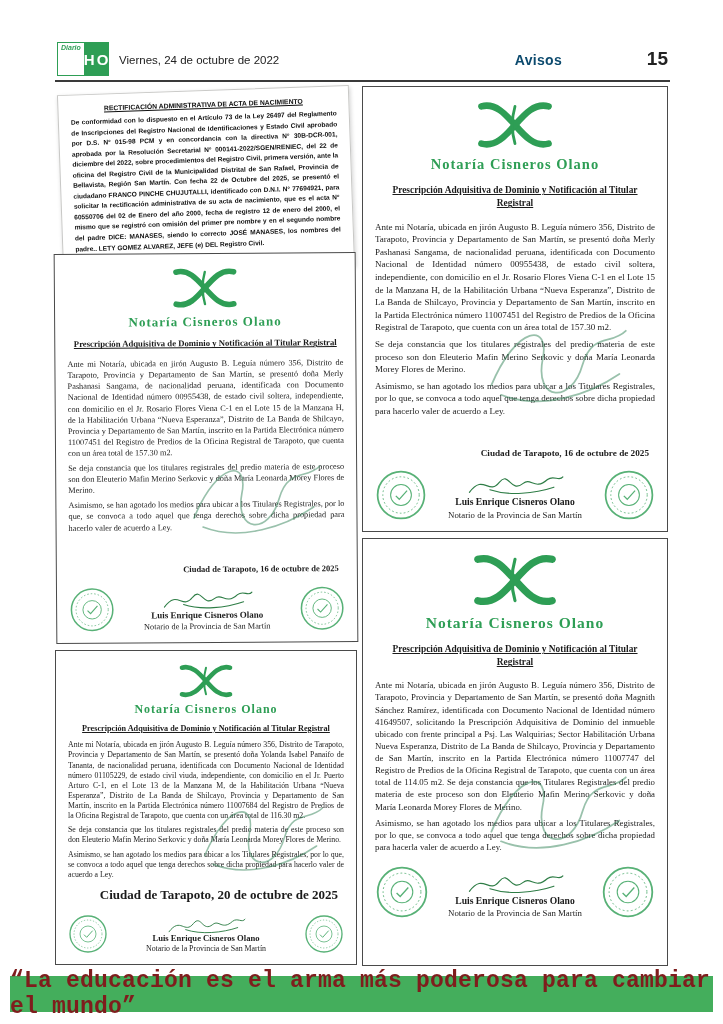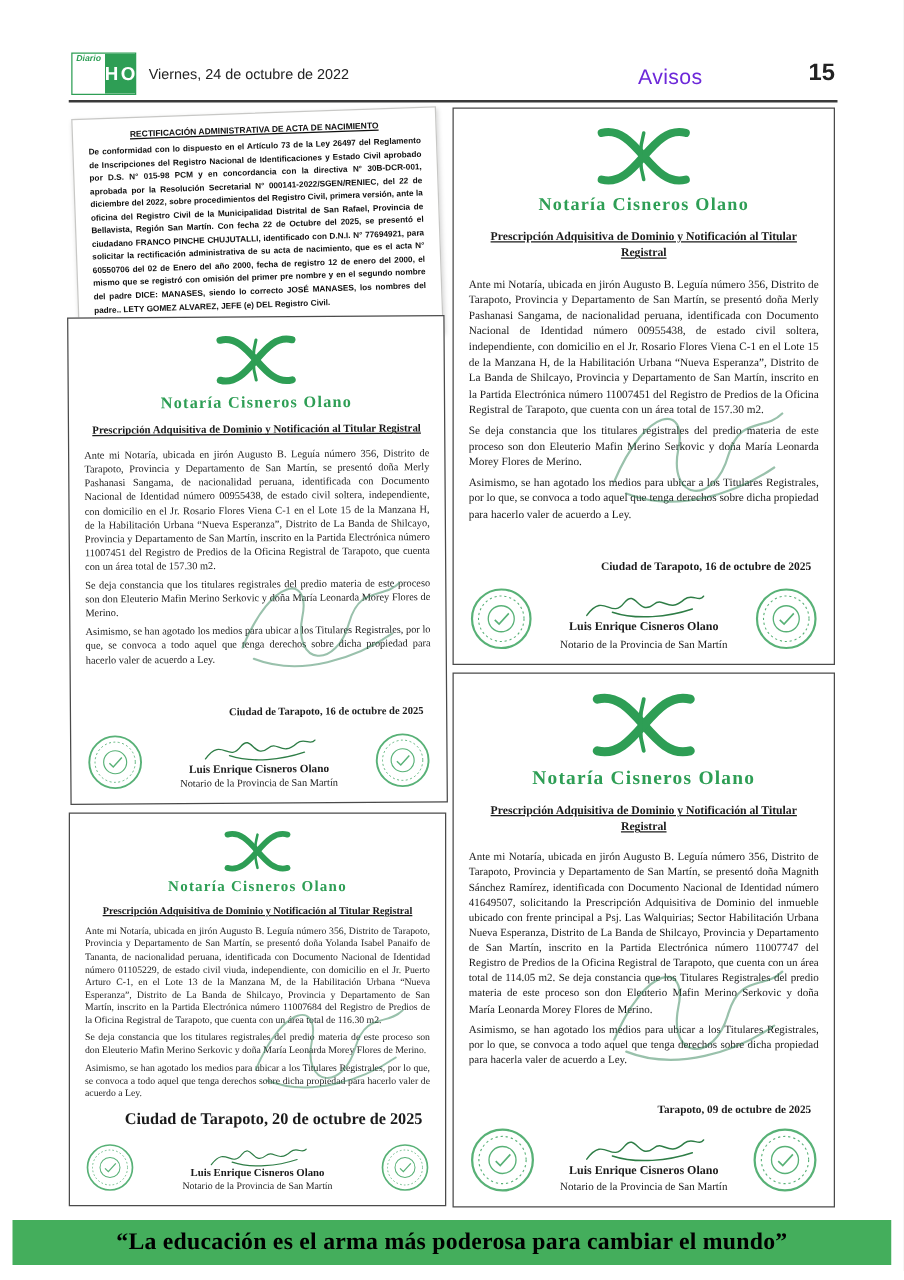--- a/index.html
+++ b/index.html
@@ -10,21 +10,21 @@
 
   
   .header{position:absolute;left:55px;top:40px;width:615px;height:42px;
           border-bottom:2px solid #3a3a3a;font-family:"Liberation Sans",sans-serif}
   .logo{position:absolute;left:2px;top:2px;width:52px;height:34px;border:1.5px solid #2e9e55;
         display:flex;flex-direction:row;overflow:hidden;background:#fff}
   .logo-top{color:#2e9e55;font-size:7px;font-style:italic;font-weight:700;padding:0 3px;line-height:9px}
   .logo-main{background:#2e9e55;color:#fff;font-weight:700;font-size:15px;flex:1;
              display:flex;align-items:center;justify-content:center;letter-spacing:2px}
   .hdr-date{position:absolute;left:64px;top:14px;font-size:11.5px;color:#222}
-  .hdr-section{position:absolute;right:108px;top:12px;font-size:17px;font-weight:400;color:#6d28d9;letter-spacing:.3px}
+  .hdr-section{position:absolute;right:108px;top:12px;font-size:14px;font-weight:700;color:#0c4a6e;letter-spacing:.3px}
   .hdr-page{position:absolute;right:2px;top:8px;font-size:19px;font-weight:700;color:#222}
 
   
   .rect-notice{position:absolute;left:60px;top:90px;width:292px;padding:10px 12px 8px;
                background:#fff;border:1px solid #c8c8c6;box-shadow:1px 2px 4px rgba(0,0,0,.18);
                transform:rotate(-2deg);font-family:"Liberation Sans",sans-serif;color:#101010}
   .rect-title{font-size:6.8px;font-weight:700;text-align:center;text-decoration:underline;margin-bottom:5px}
   .rect-body{font-size:6.6px;font-weight:600;line-height:1.6;text-align:justify}
   .rect-footer{font-size:6.6px;font-weight:700;margin-top:5px}
 
@@ -83,22 +83,22 @@
   .n-d .doc-title{font-size:9.4px;margin:10px 4px}
   .n-d .ndate{font-size:9px}
   .n-d .seal{width:54px;height:54px}
   .n-d .sigline{width:125px;height:32px}
   .n-d .signame{font-size:9.6px}
   .n-d .sigrole{font-size:8.8px}
   .n-d .bigsig{width:160px;height:105px;bottom:100px;right:30px}
 
   
   .banner{position:absolute;left:10px;right:10px;top:976px;height:36px;background:#44ae5c;
-          color:#000000;display:flex;align-items:center;justify-content:center;
-          font-family:Liberation Serif, serif;font-weight:700;font-size:19px;letter-spacing:.2px}
+          color:#7f1d1d;display:flex;align-items:center;justify-content:center;
+          font-family:Liberation Mono, monospace;font-weight:700;font-size:23px;letter-spacing:.2px}
 </style>
 </head>
 <body>
 
 <svg width="0" height="0" style="position:absolute" aria-hidden="true">
   <defs>
     <g id="logo-def" fill="none" stroke="#2e9e55" stroke-linecap="round">
       <path d="M14 10 C44 2 56 58 86 50" stroke-width="7"></path>
       <path d="M14 50 C44 58 56 2 86 10" stroke-width="7"></path>
       <path d="M50 10 C46 24 46 36 50 50" stroke-width="3"></path>
@@ -229,21 +229,20 @@
   </section>
 
   <section class="nbox n-d">
     <svg class="logo-mark" viewBox="0 0 100 60">
         <use href="#logo-def"></use>
       </svg>
     <div class="notary-name">Notaría Cisneros Olano</div>
     <div class="doc-title">Prescripción Adquisitiva de Dominio y Notificación al Titular Registral</div>
     <p class="para">Ante mi Notaría, ubicada en jirón Augusto B. Leguía número 356, Distrito de Tarapoto, Provincia y Departamento de San Martín, se presentó doña Magnith Sánchez Ramírez, identificada con Documento Nacional de Identidad número 41649507, solicitando la Prescripción Adquisitiva de Dominio del inmueble ubicado con frente principal a Psj. Las Walquirias; Sector Habilitación Urbana Nueva Esperanza, Distrito de La Banda de Shilcayo, Provincia y Departamento de San Martín, inscrito en la Partida Electrónica número 11007747 del Registro de Predios de la Oficina Registral de Tarapoto, que cuenta con un área total de 114.05 m2. Se deja constancia que los Titulares Registrales del predio materia de este proceso son don Eleuterio Mafin Merino Serkovic y doña María Leonarda Morey Flores de Merino.</p>
     <p class="para">Asimismo, se han agotado los medios para ubicar a los Titulares Registrales, por lo que, se convoca a todo aquel que tenga derechos sobre dicha propiedad para hacerla valer de acuerdo a Ley.</p>
-    <div class="ndate">Tarapoto, 09 de octubre de 2025</div>
     <svg class="bigsig" viewBox="0 0 200 120">
         <use href="#bigsig-def"></use>
       </svg>
     <div class="sigrow">
       <svg class="seal" viewBox="0 0 60 60">
           <use href="#seal-def"></use>
         </svg>
       <div class="sigcenter">
         <svg class="sigline" viewBox="0 0 160 50">
             <use href="#sig-def"></use>

